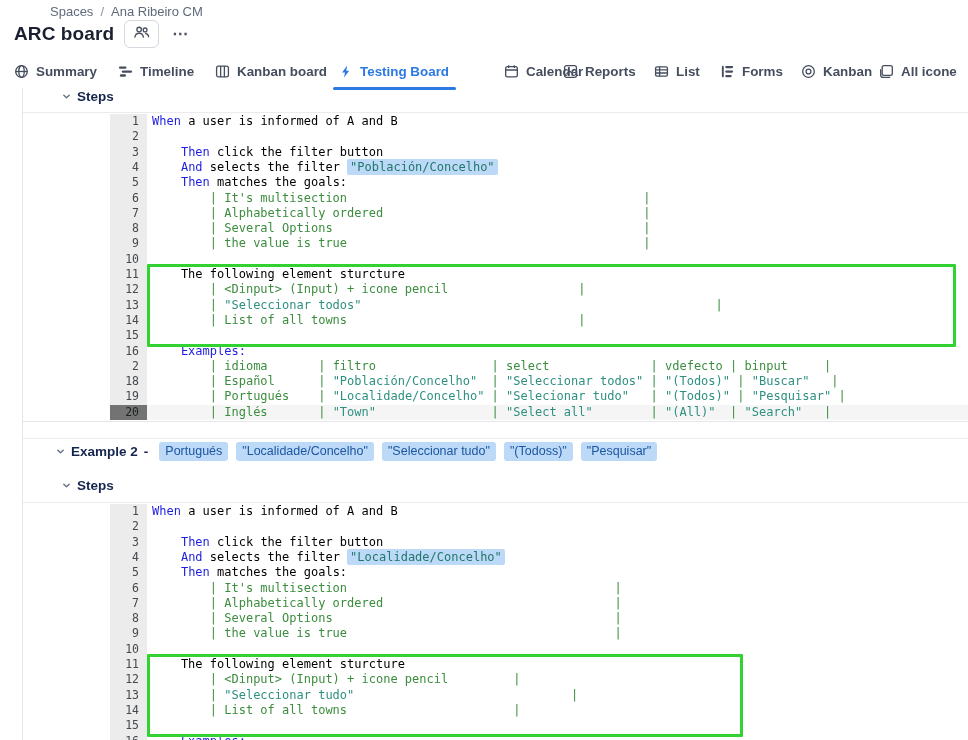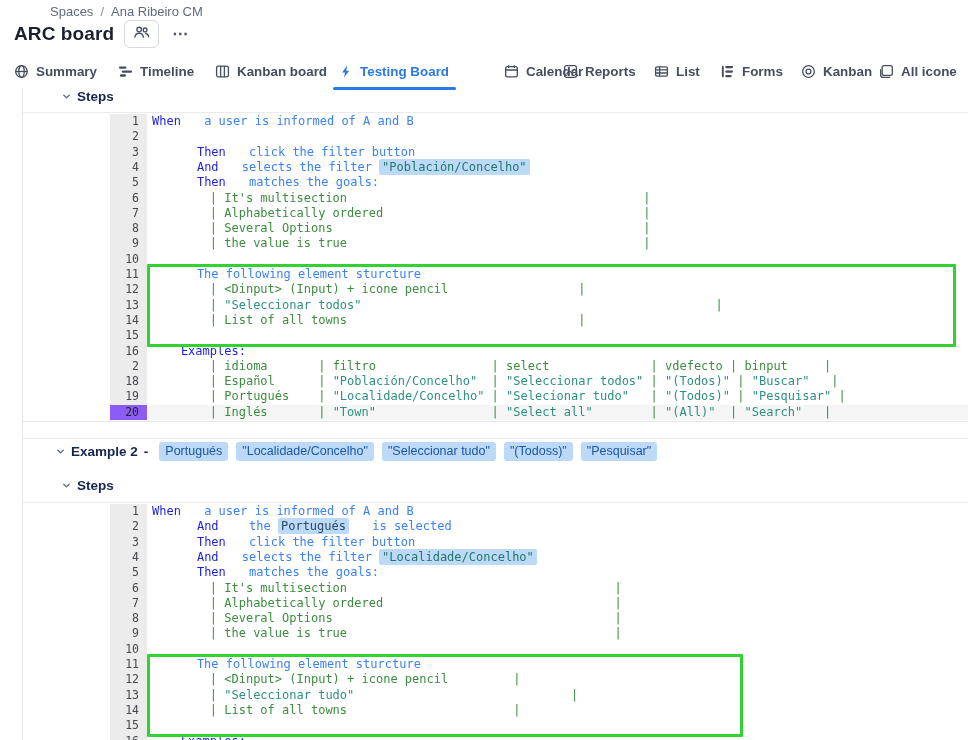--- a/index.html
+++ b/index.html
@@ -20,25 +20,25 @@
   .vline{position:absolute;left:22px;top:88px;height:652px;width:1px;background:#e4e6ea;}
   .hline{position:absolute;height:1px;background:#ececee;}
   .sec-head{position:absolute;display:flex;align-items:center;gap:6px;font-size:13.5px;font-weight:700;color:#16254e;}
   .chev{display:flex;cursor:pointer;}
   .chips{display:flex;gap:8px;align-items:center;margin-left:5px;}
   .chip{background:#bcd9f8;color:#1c56a0;font-size:12.5px;font-weight:500;padding:2px 6px 3px;border-radius:3px;white-space:pre;}
   .code-block{position:absolute;left:23px;width:945px;background:#fff;border-top:1px solid #ebebed;overflow:hidden;}
   .code-block.bordered{border-bottom:1px solid #e6e6e9;}
   .gutter{position:absolute;left:87px;top:1px;width:37px;background:#ececec;}
   .ln{position:absolute;right:0;width:37px;height:15.3px;line-height:15.3px;font-family:"DejaVu Sans Mono",monospace;font-size:11.5px;color:#45494e;text-align:right;padding-right:8px;box-sizing:border-box;}
-  .ln.active{background:#8b5cf6;color:#1e2125;}
+  .ln.active{background:#737373;color:#1e2125;}
   .row-bg{position:absolute;left:124px;right:0;height:15.3px;background:#f5f5f6;}
   .code-line{position:absolute;left:129px;height:15.3px;line-height:15.3px;font-family:"DejaVu Sans Mono",monospace;font-size:12px;white-space:pre;}
   .c-kw{color:#1d1fdd;}
-  .c-tx{color:#3b82f6;margin-left:16px;}
+  .c-tx{color:#000000;}
   .c-tb{color:#3c8d3f;}
   .c-q{color:#2e9080;}
   .c-hlw{background:#bcd9f8;color:#2b4a63;border-radius:2px;padding:1px 3px;}
   .c-hlq{background:#bcd9f8;color:#22776a;border-radius:2px;padding:1px 3px;}
   .green-box{position:absolute;border:3px solid #33d233;border-radius:1px;pointer-events:none;}
 </style>
 </head>
 <body>
 
 <div class="breadcrumb" id="breadcrumb">
@@ -257,21 +257,20 @@
       <div class="ln" style="top: 122.4px;">9</div>
       <div class="ln" style="top: 137.7px;">10</div>
       <div class="ln" style="top: 153px;">11</div>
       <div class="ln" style="top: 168.3px;">12</div>
       <div class="ln" style="top: 183.6px;">13</div>
       <div class="ln" style="top: 198.9px;">14</div>
       <div class="ln" style="top: 214.2px;">15</div>
       <div class="ln" style="top: 229.5px;">16</div>
     </div>
     <div class="code-line" style="top: 1px; left: 129px;"><span class="c-kw">When</span><span class="c-tx"> a user is informed of A and B</span></div>
-    <div class="code-line" style="top: 16.3px; left: 129px;"><span class="c-tx">    </span><span class="c-kw">And</span><span class="c-tx">  the </span><span class="c-hlw">Portugués</span><span class="c-tx"> is selected</span></div>
     <div class="code-line" style="top: 31.6px; left: 129px;"><span class="c-tx">    </span><span class="c-kw">Then</span><span class="c-tx"> click the filter button</span></div>
     <div class="code-line" style="top: 46.9px; left: 129px;"><span class="c-tx">    </span><span class="c-kw">And</span><span class="c-tx"> selects the filter </span><span class="c-hlq">"Localidade/Concelho"</span></div>
     <div class="code-line" style="top: 62.2px; left: 129px;"><span class="c-tx">    </span><span class="c-kw">Then</span><span class="c-tx"> matches the goals:</span></div>
     <div class="code-line" style="top: 77.5px; left: 129px;"><span class="c-tb">        | It's multisection</span><span class="c-tb">                                     </span><span class="c-tb">|</span></div>
     <div class="code-line" style="top: 92.8px; left: 129px;"><span class="c-tb">        | Alphabetically ordered</span><span class="c-tb">                                </span><span class="c-tb">|</span></div>
     <div class="code-line" style="top: 108.1px; left: 129px;"><span class="c-tb">        | Several Options</span><span class="c-tb">                                       </span><span class="c-tb">|</span></div>
     <div class="code-line" style="top: 123.4px; left: 129px;"><span class="c-tb">        | the value is true</span><span class="c-tb">                                     </span><span class="c-tb">|</span></div>
     <div class="code-line" style="top: 138.7px; left: 129px;"></div>
     <div class="code-line" style="top: 154px; left: 129px;"><span class="c-tx">    The following element sturcture</span></div>
     <div class="code-line" style="top: 169.3px; left: 129px;"><span class="c-tb">        | &lt;Dinput&gt; (Input) + icone pencil</span><span class="c-tb">         </span><span class="c-tb">|</span></div>

